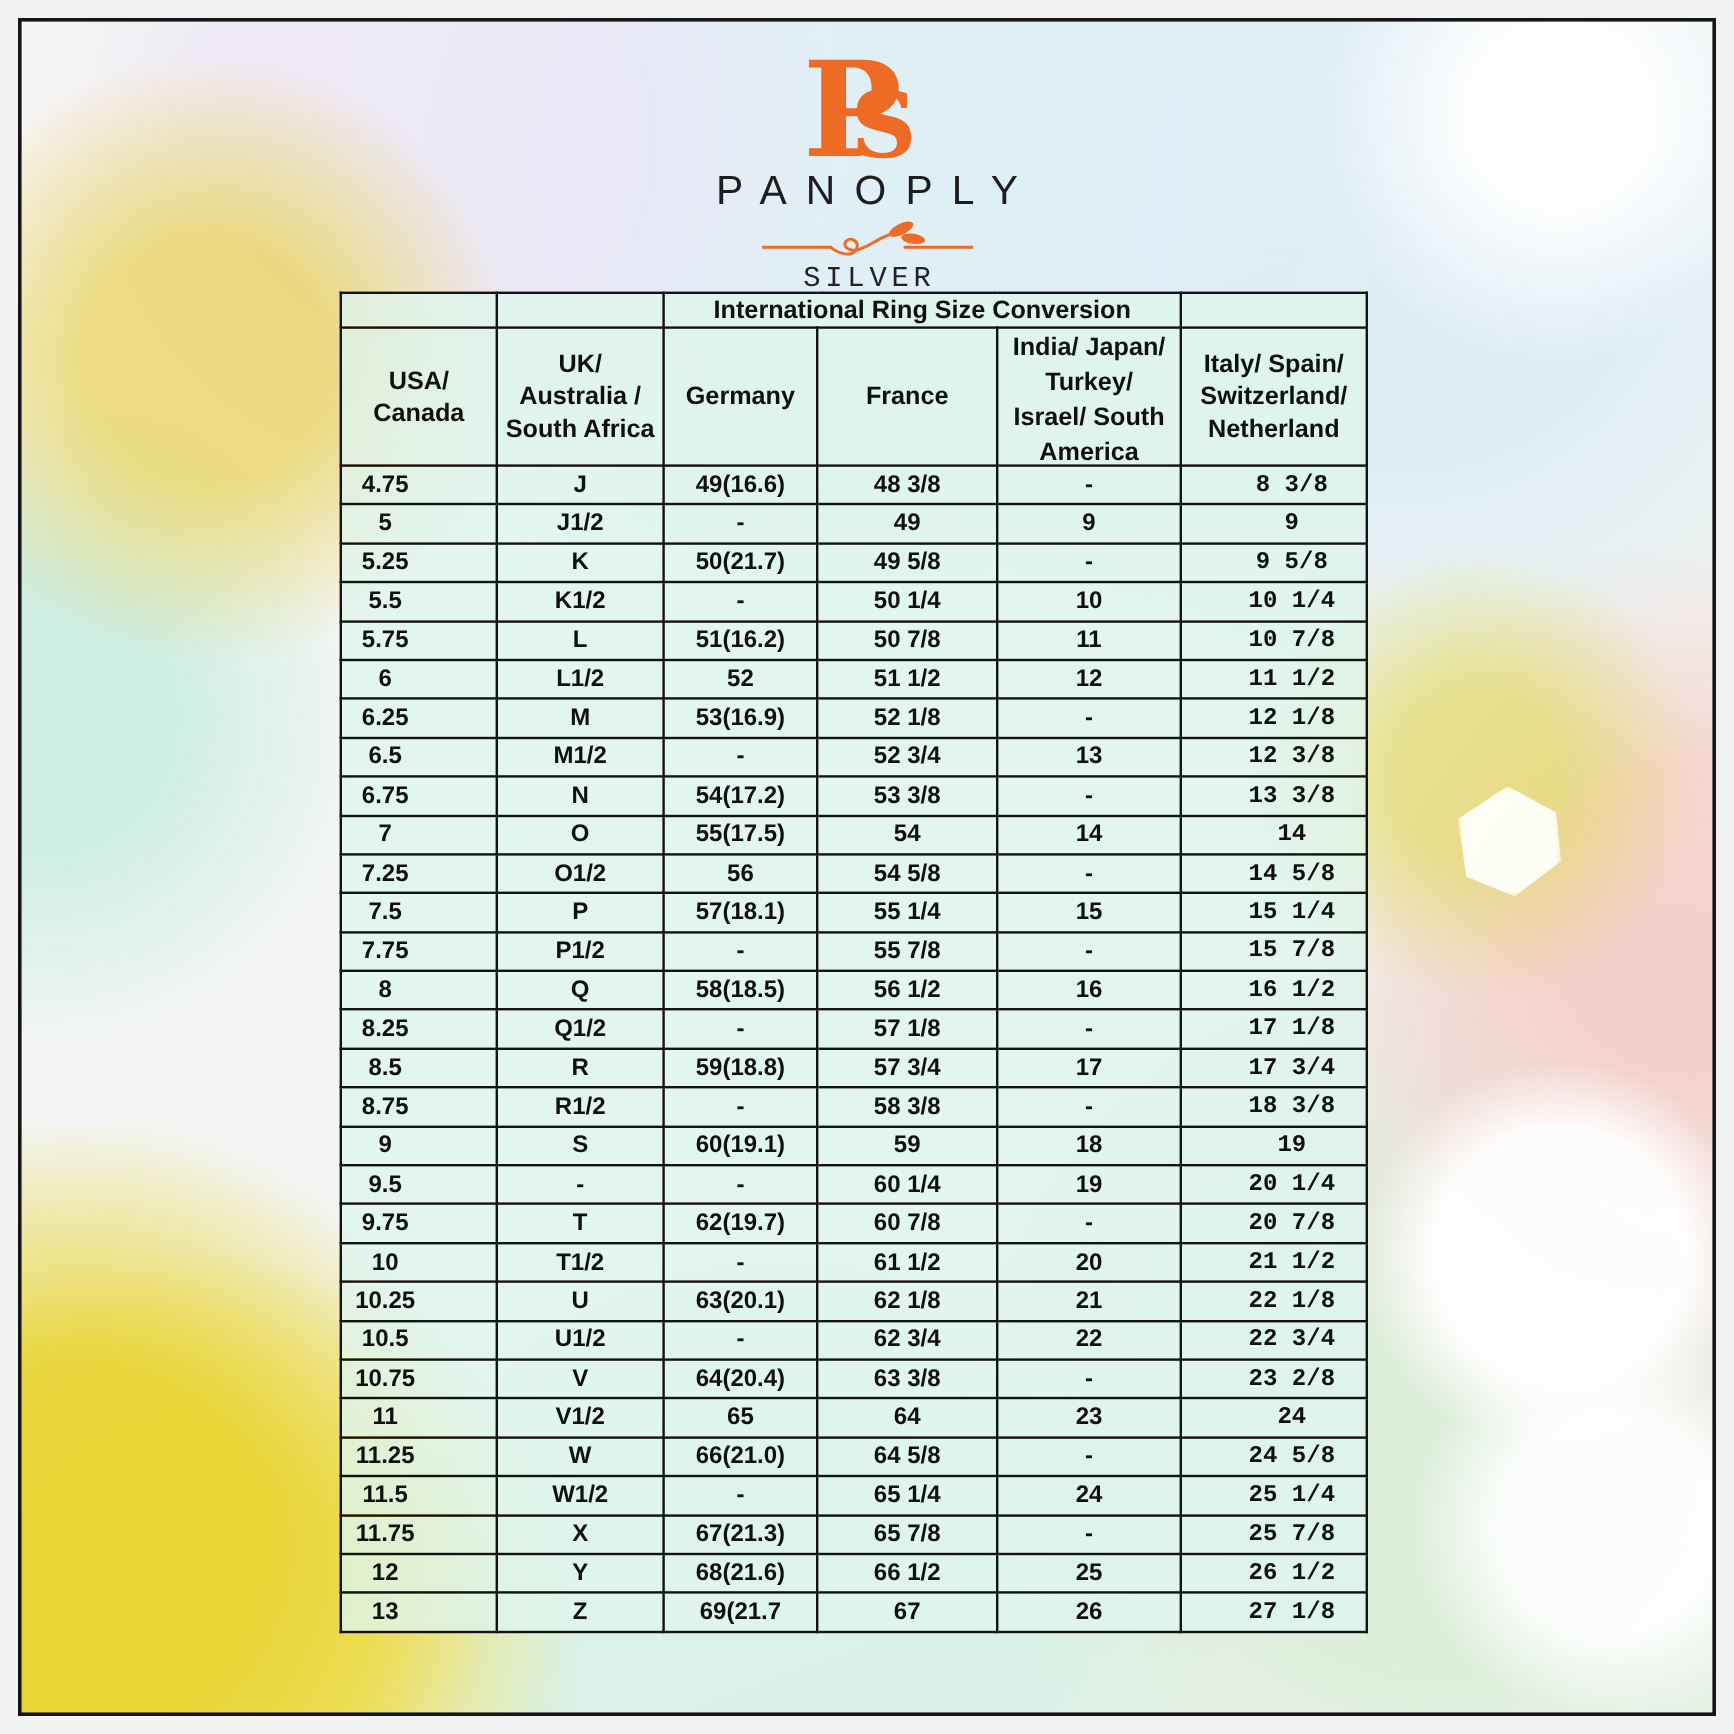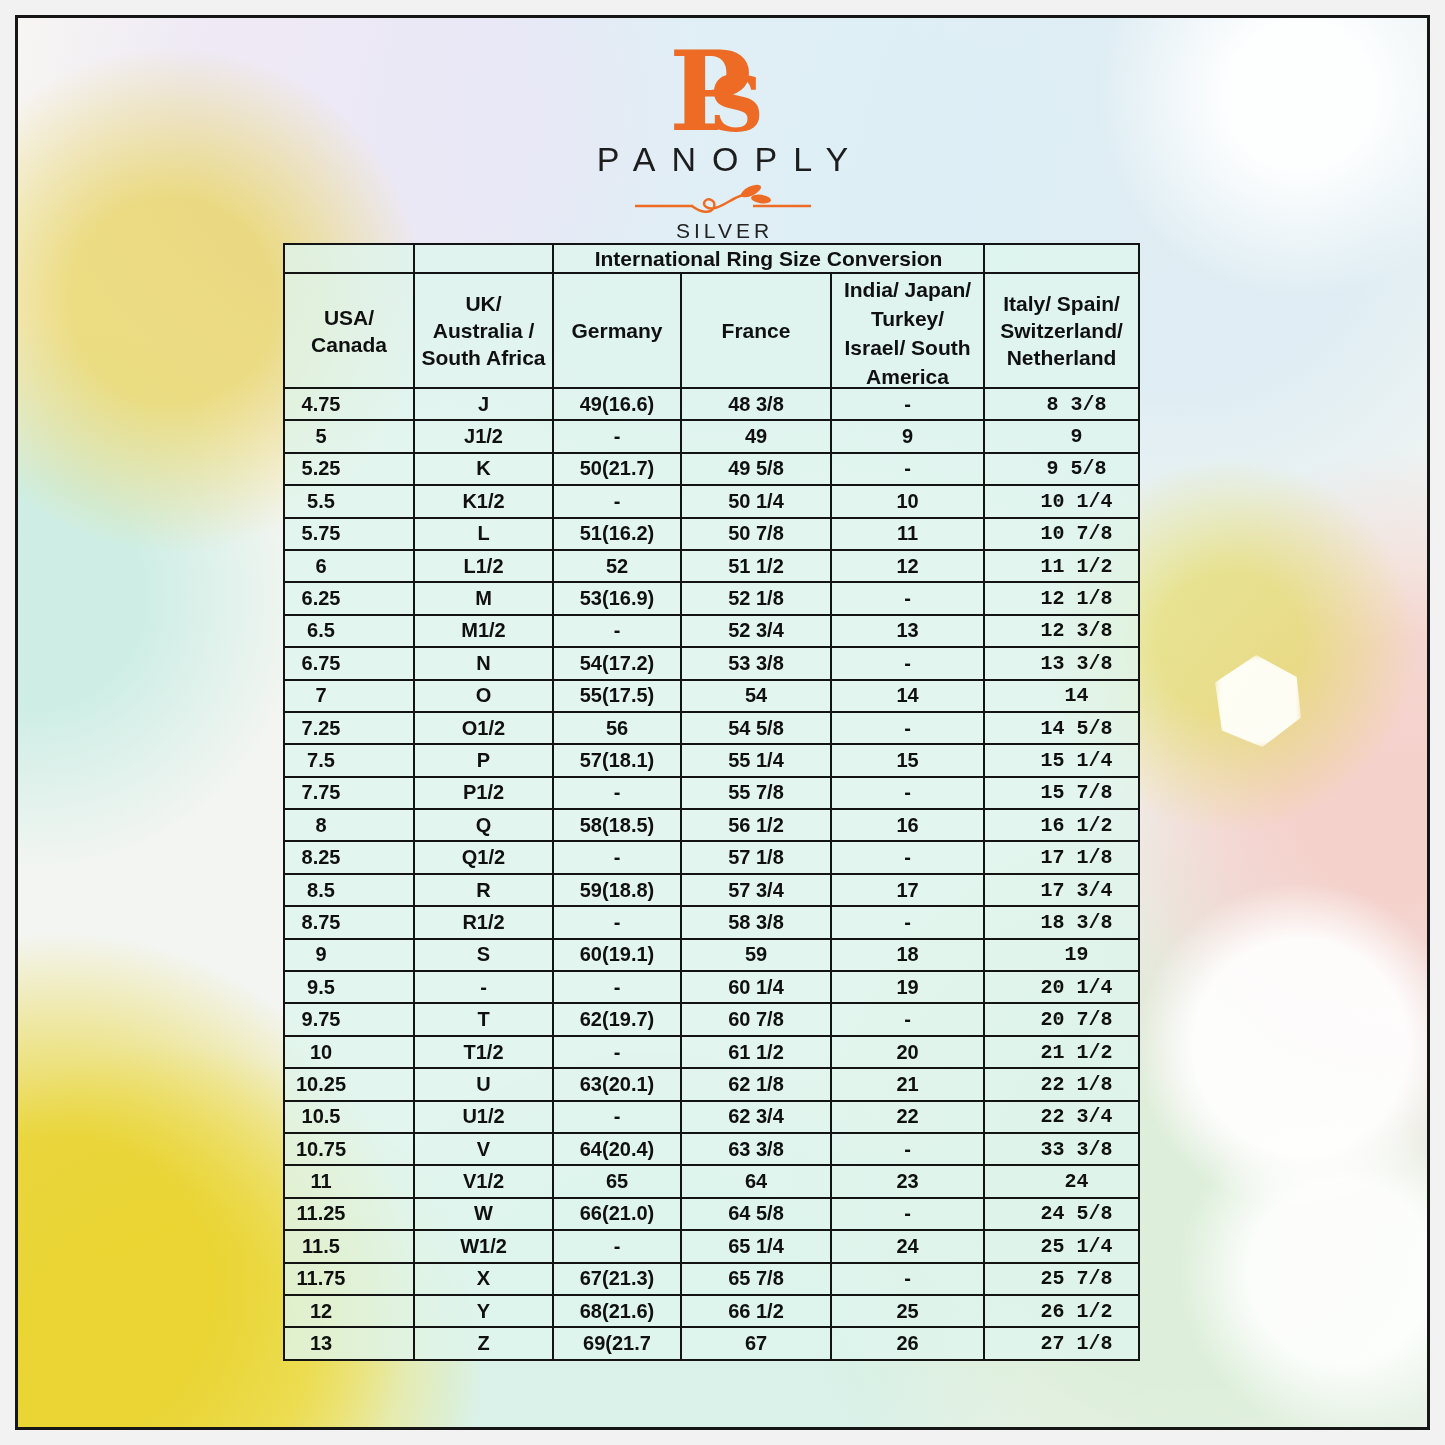--- a/index.html
+++ b/index.html
@@ -33,21 +33,21 @@
     background:rgba(255,255,250,0.95);
     clip-path:polygon(48% 0%,95% 24%,100% 68%,55% 100%,8% 82%,0% 30%);
     filter:blur(3px);
   }
 
   
   .brand{position:absolute;top:24px;left:0;width:100%;text-align:center;}
   .monogram{display:block;margin:0 auto;}
   .brand-name{margin-top:4px;font-size:34px;font-weight:normal;letter-spacing:16px;padding-left:16px;color:#1d1d1d;}
   .ornament{display:block;margin:2px auto 0 auto;}
-  .brand-sub{margin-top:0px;font-size:21px;letter-spacing:4px;padding-left:4px;color:#222;}
+  .brand-sub{margin-top:0px;font-size:24px;letter-spacing:4px;padding-left:4px;color:#222;font-family:Liberation Mono, monospace;}
 
   
   table.ring{
     position:absolute;left:265px;top:225px;width:855px;
     border-collapse:collapse;table-layout:fixed;
   }
   table.ring td,table.ring th{
     border:2px solid #131313;
     background:rgba(223,245,237,0.8);
     color:#101010;font-weight:bold;text-align:center;
@@ -316,21 +316,21 @@
             <td class="c3">62 3/4</td>
             <td class="c4">22</td>
             <td class="c5">22 3/4</td>
           </tr>
           <tr>
             <td class="c0">10.75</td>
             <td class="c1">V</td>
             <td class="c2">64(20.4)</td>
             <td class="c3">63 3/8</td>
             <td class="c4">-</td>
-            <td class="c5">33 3/8</td>
+            <td class="c5">23 2/8</td>
           </tr>
           <tr>
             <td class="c0">11</td>
             <td class="c1">V1/2</td>
             <td class="c2">65</td>
             <td class="c3">64</td>
             <td class="c4">23</td>
             <td class="c5">24</td>
           </tr>
           <tr>

